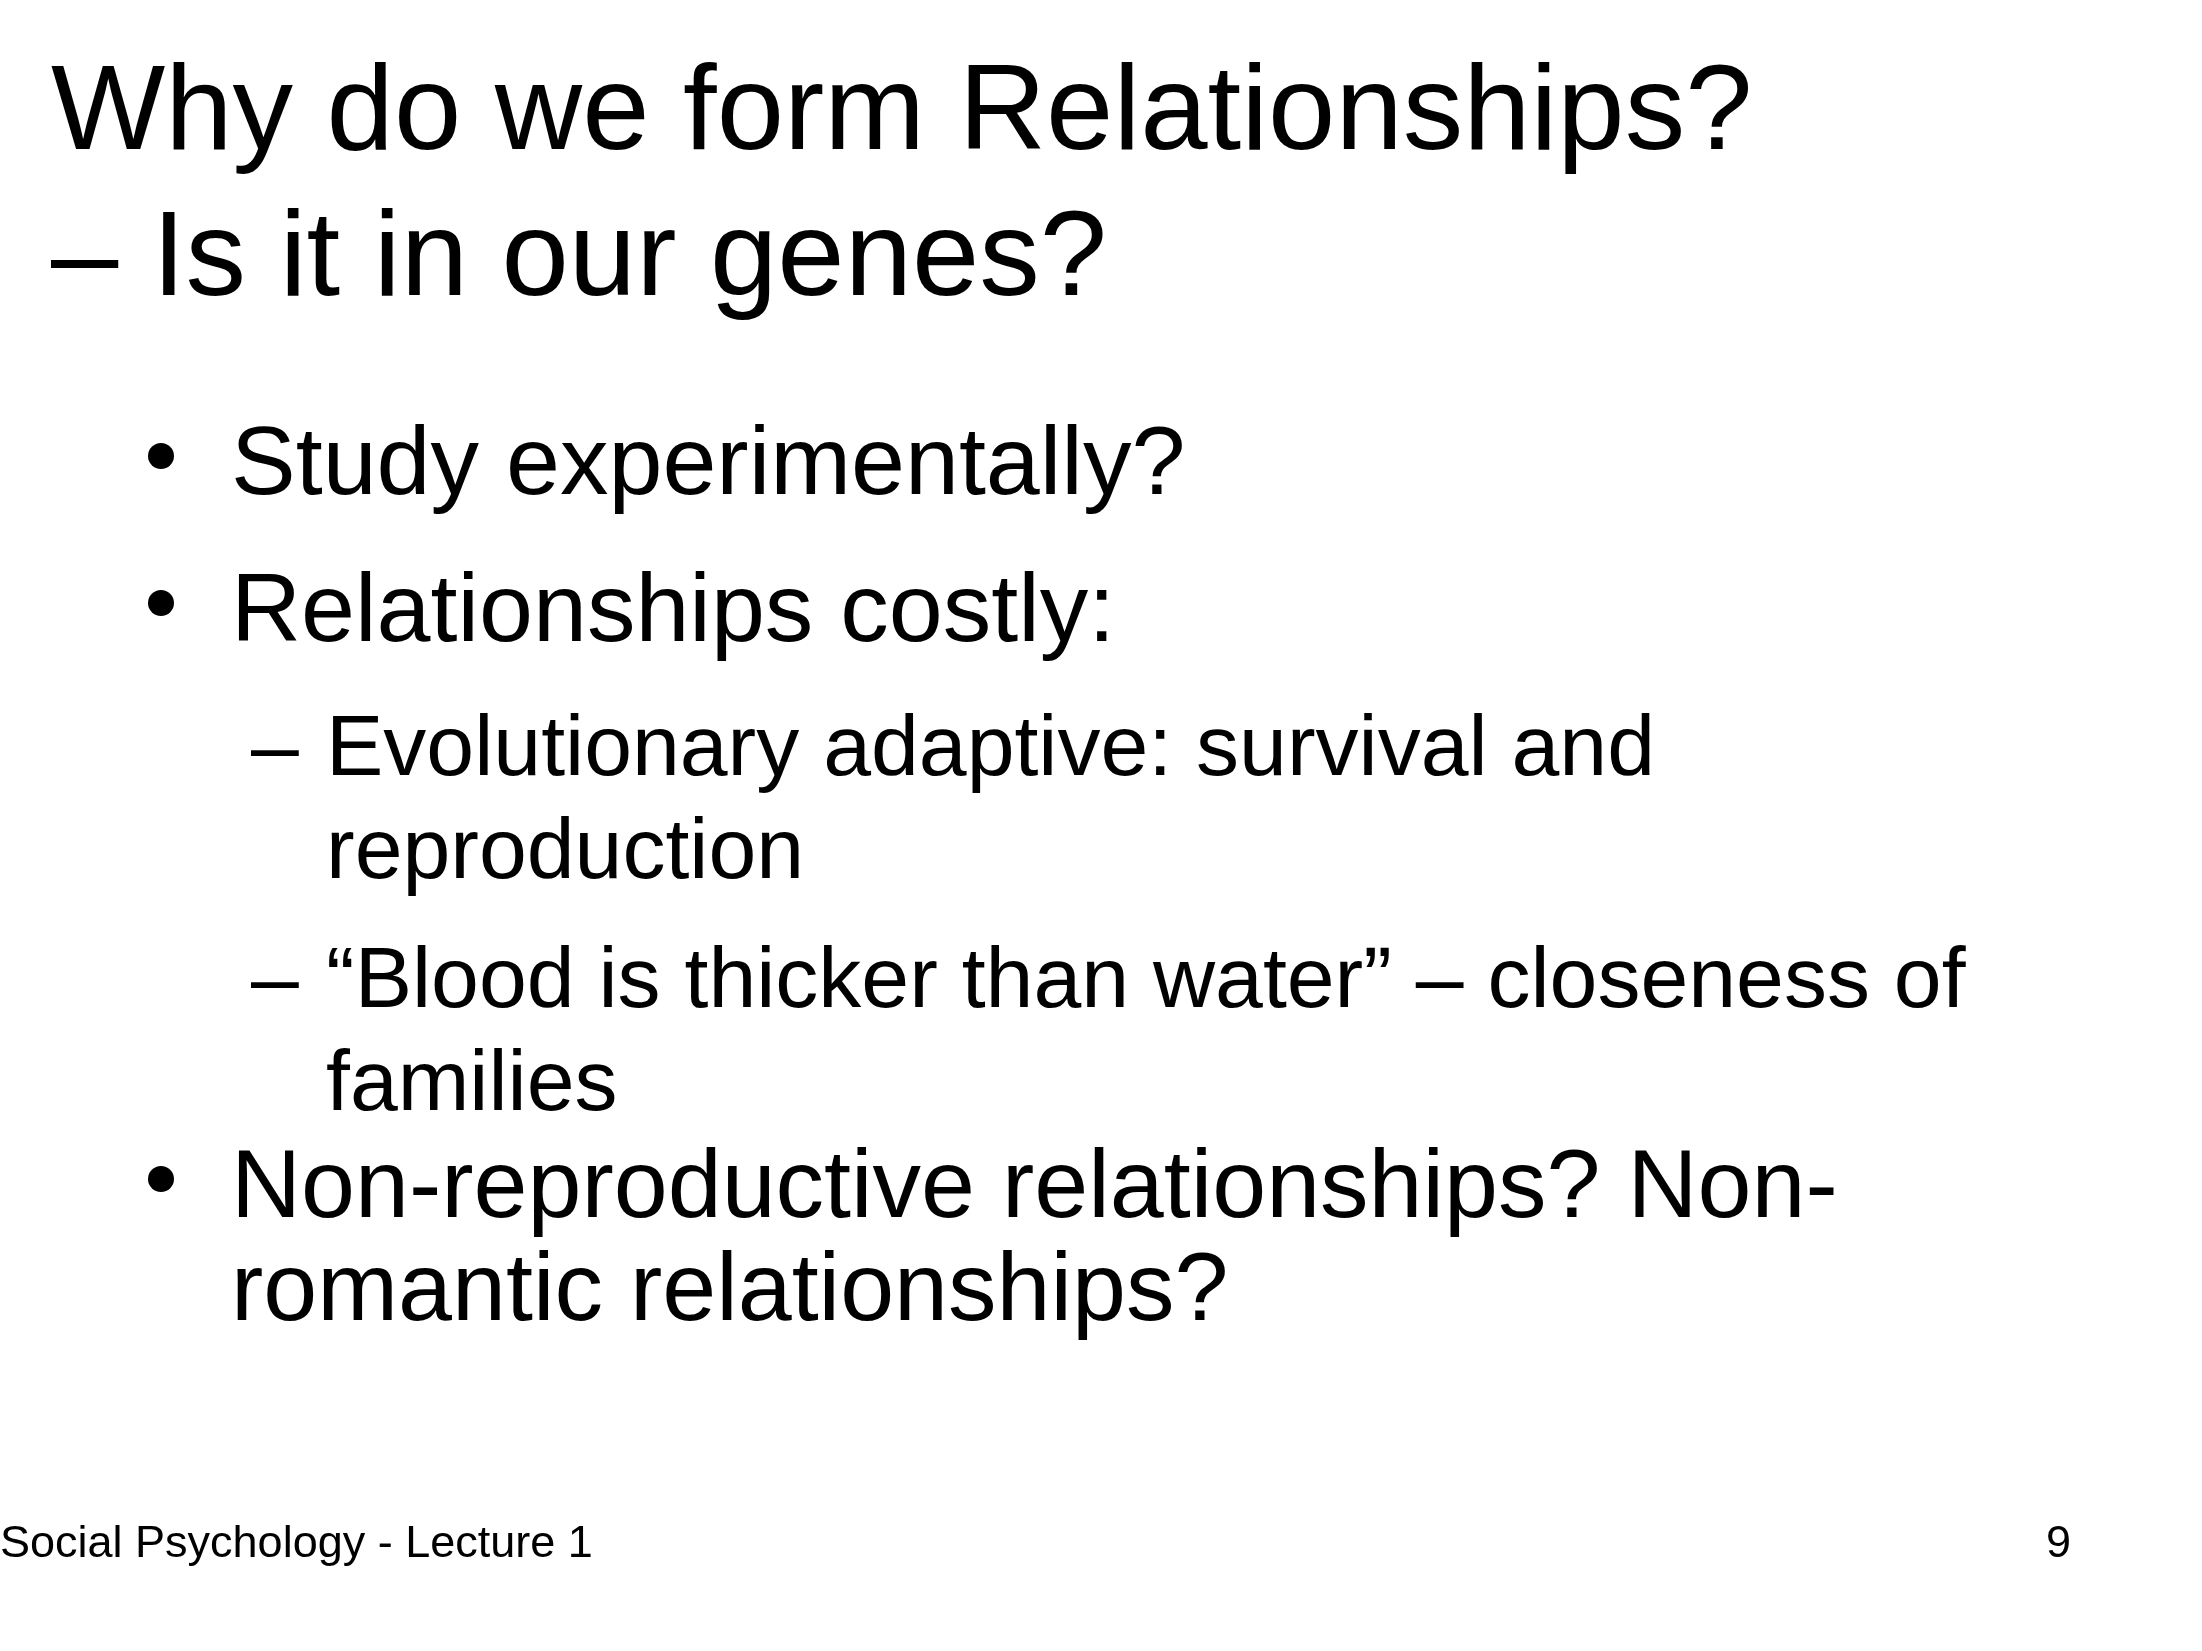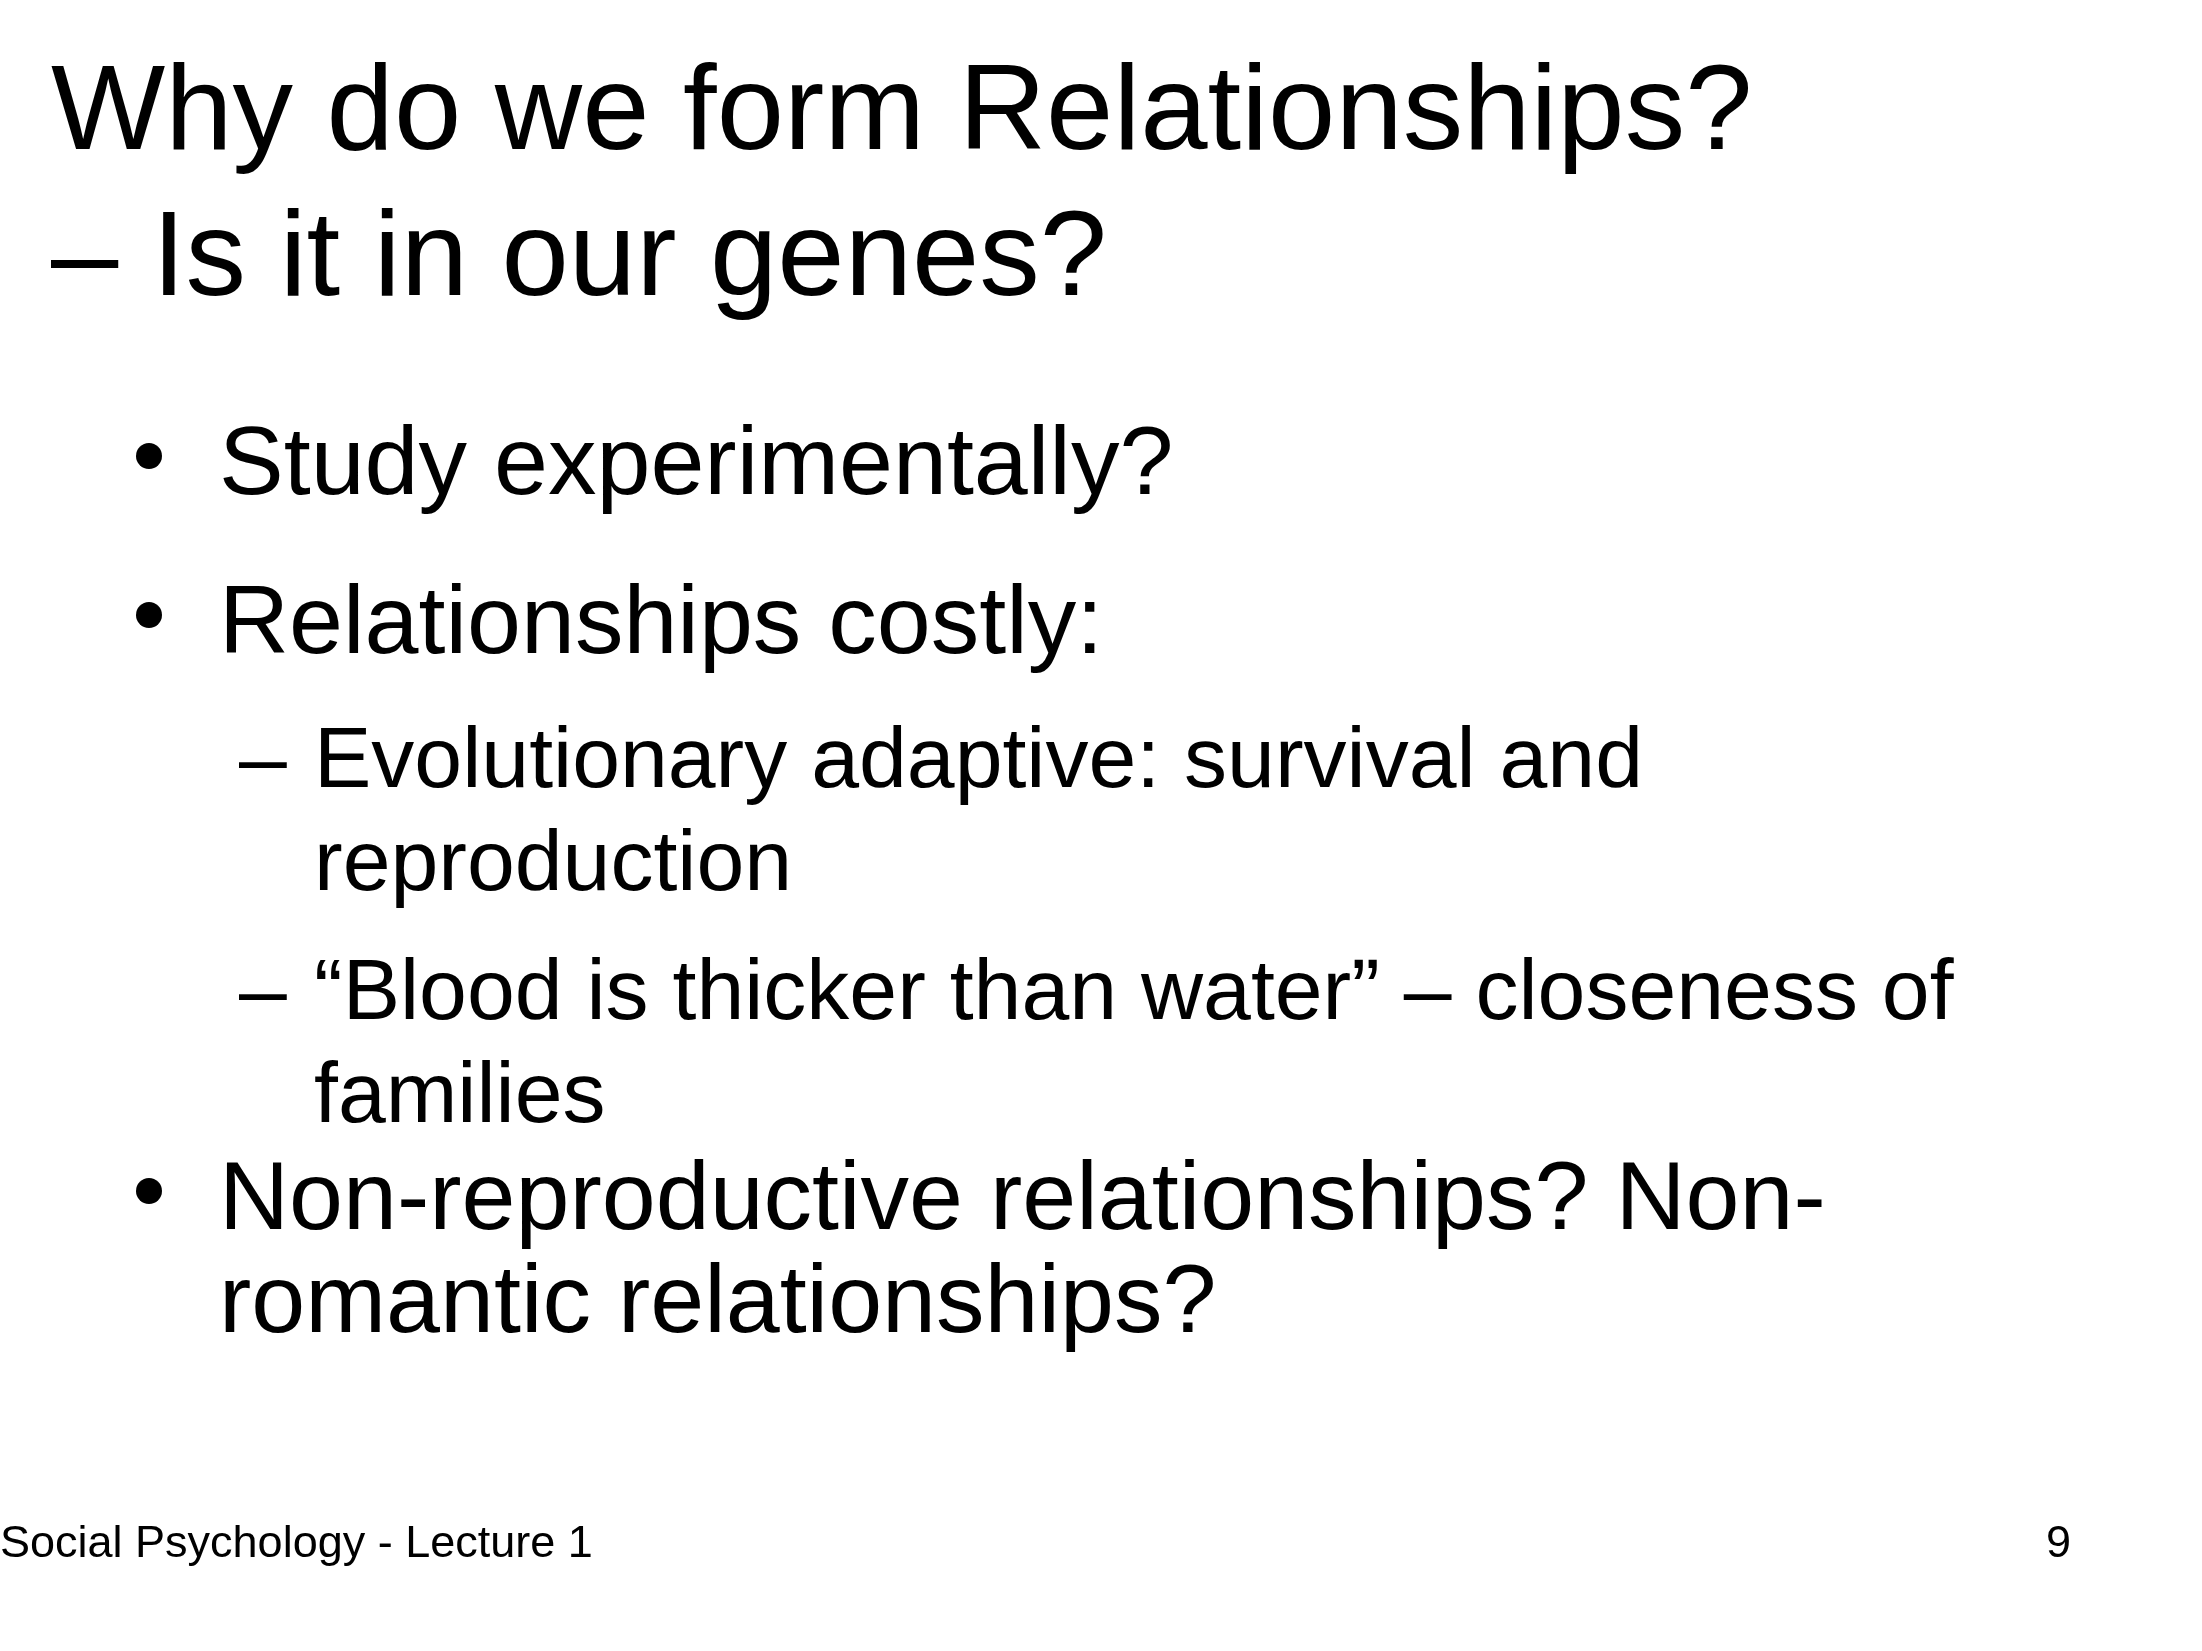--- a/index.html
+++ b/index.html
@@ -22,38 +22,38 @@
     text-align: left;
     font-size: 121px;
     line-height: 146px;
     white-space: nowrap;
     margin-left: 28px;
   }
   
   .bullet-list {
     position: absolute;
     top: 409px;
-    left: 0;
+    left: 12px;
     width: 2140px;
   }
   .bullet-item { position: relative; }
   .bullet-item .line { white-space: nowrap; }
   .bullet-item.level1 {
     padding-left: 219px;
     font-size: 97px;
     line-height: 103px;
   }
   .bullet-item.level2 {
     padding-left: 314px;
     font-size: 86px;
     line-height: 103px;
   }
   
   .bullet-list .bullet-item:nth-child(1) { margin-top: 0; }
-  .bullet-list .bullet-item:nth-child(2) { margin-top: 56px; }
+  .bullet-list .bullet-item:nth-child(2) { margin-top: 44px; }
   .bullet-list .bullet-item:nth-child(3) { margin-top: 35px; }
   .bullet-list .bullet-item:nth-child(4) { margin-top: 26px; }
   .bullet-list .bullet-item:nth-child(5) { }
   
   .marker-dot {
     position: absolute;
     left: 136px;
     top: 34px;
     width: 26px;
     height: 26px;

